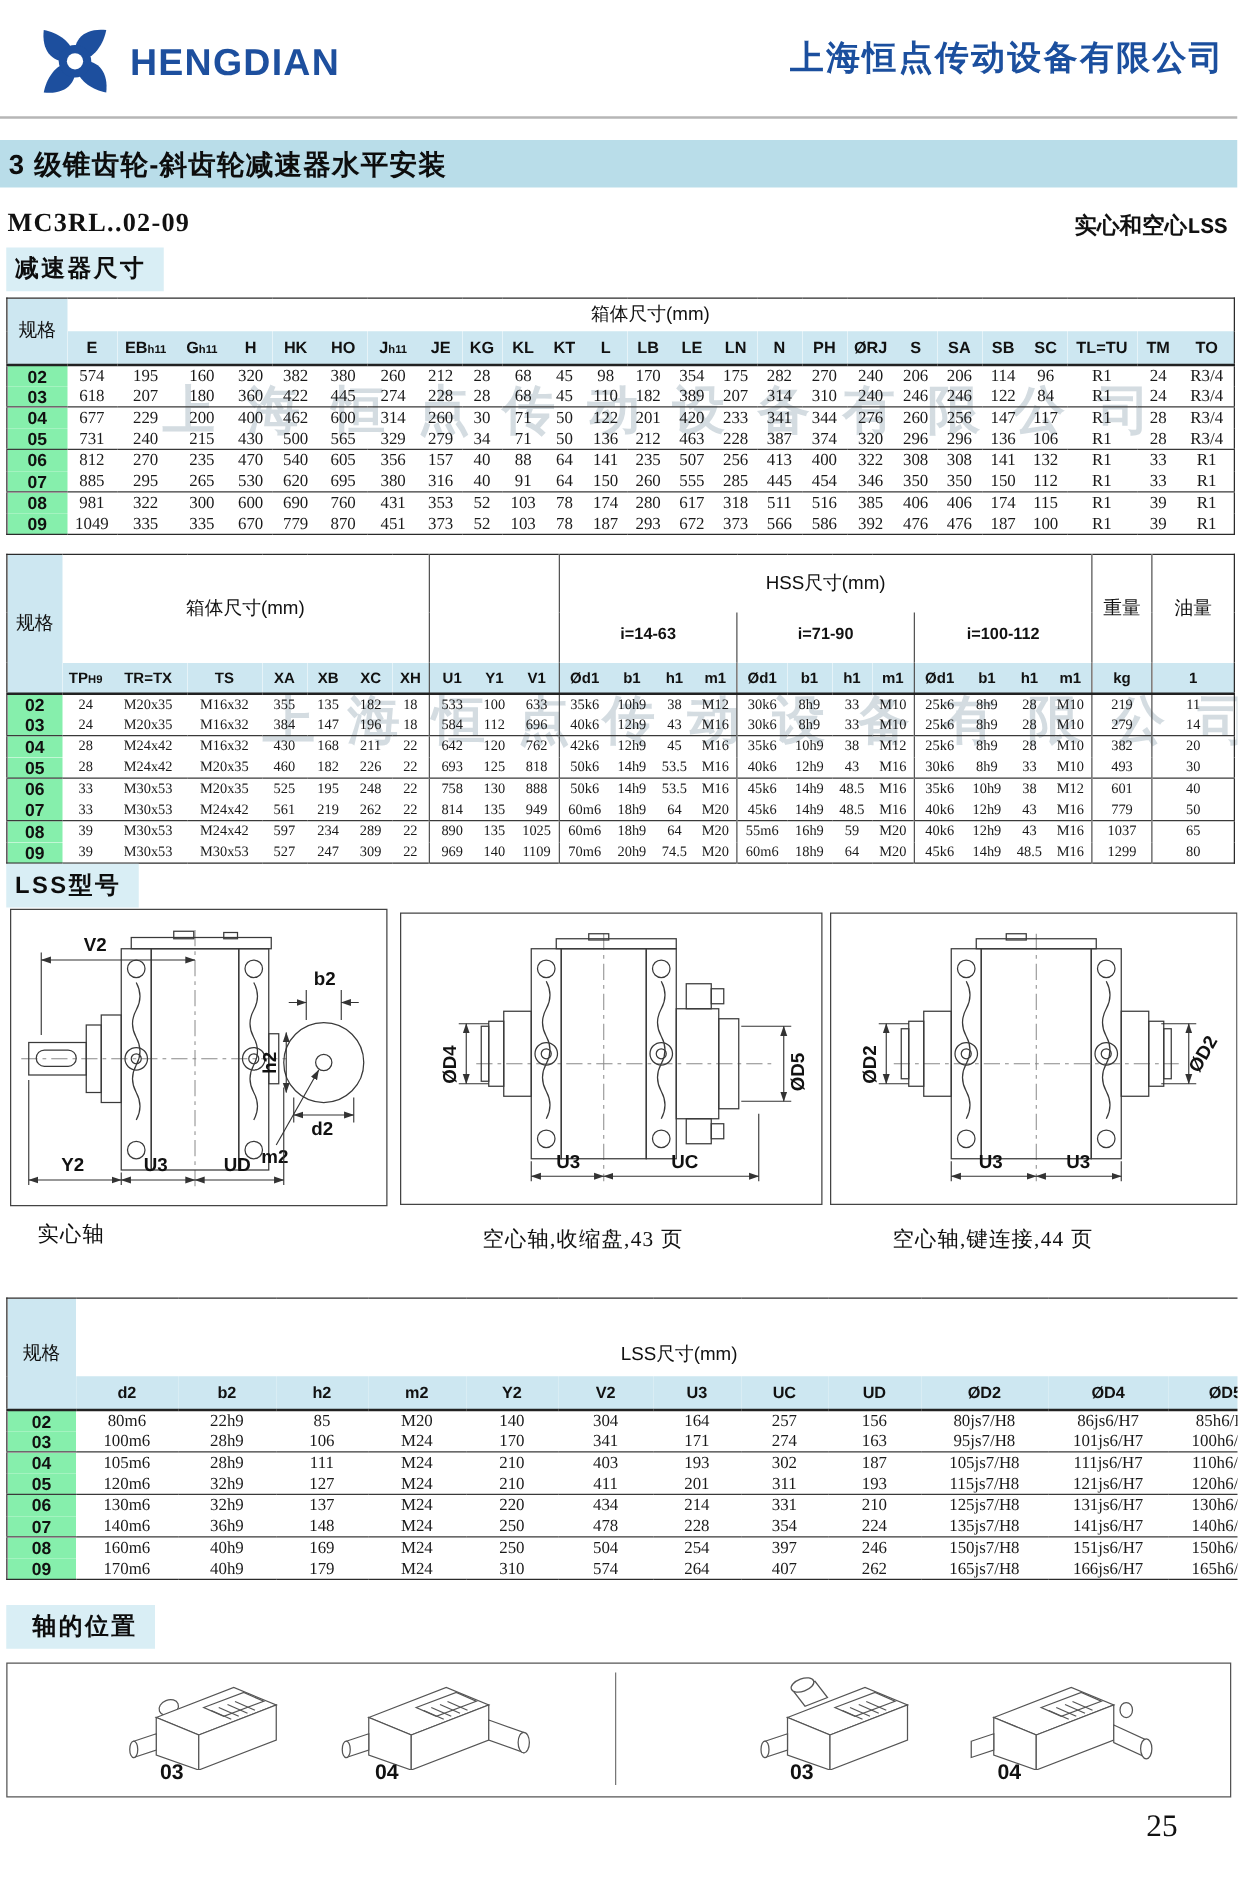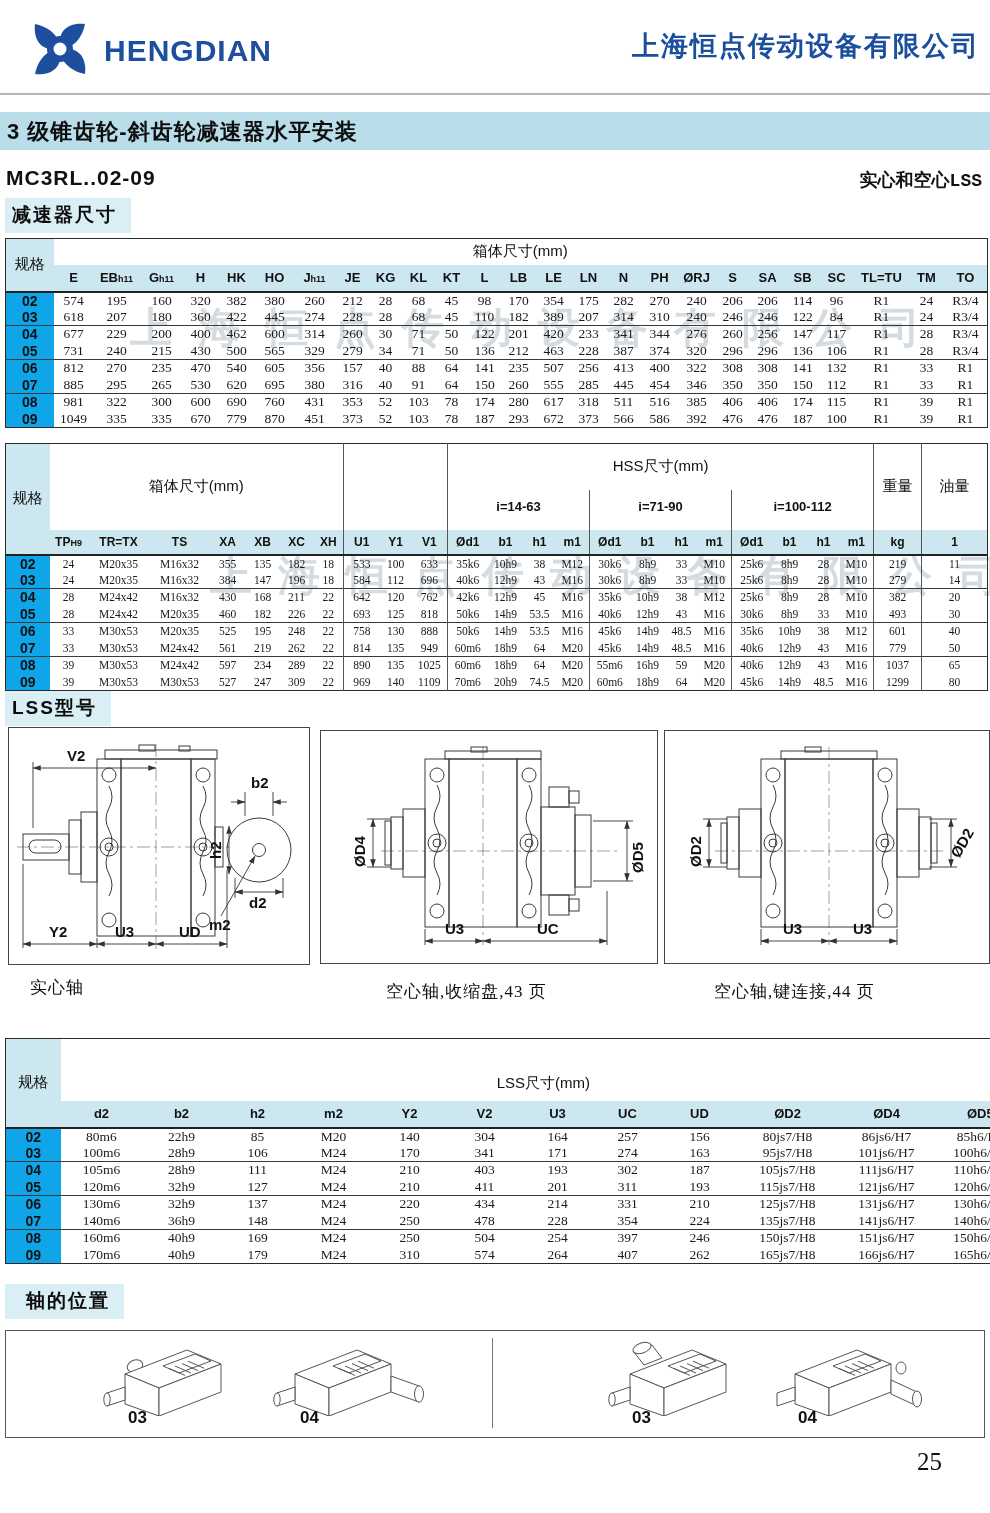--- a/index.html
+++ b/index.html
@@ -12,42 +12,42 @@
   
   .brand-text { position:absolute; left:104px; top:34px; font-size:30px; letter-spacing:1px;
     color:#1d4f9e; font-weight:600; }
   .company { position:absolute; right:10px; top:28px; font-size:27px; font-weight:bold;
     color:#1b4f9e; letter-spacing:2px; }
   .hrule { position:absolute; left:0; top:93px; width:990px; border-top:2px solid #b6b6b6; }
 
   .titlebar { position:absolute; left:0; top:112px; width:990px; height:38px; background:#b9dde9;
     font-size:22px; font-weight:bold; line-height:39px; padding-left:7px; letter-spacing:1px;
     box-sizing:border-box; color:#0d0d0d; }
-  .model { position:absolute; left:6px; top:166px; font-family:Liberation Sans, sans-serif;
+  .model { position:absolute; left:6px; top:166px; font-family:Liberation Serif, serif;
     font-size:21px; font-weight:600; letter-spacing:1px; }
   .model-note { position:absolute; right:8px; top:168px; font-family:"Liberation Mono", monospace;
     font-size:18px; font-weight:600; }
   .sec { position:absolute; background:#d9eef5; font-size:19px; font-weight:bold;
     padding:4px 14px 5px 7px; letter-spacing:2px; color:#0d0d0d; }
 
   
   .wm { position:absolute; font-size:42px; font-weight:bold; color:rgba(160,178,188,.45);
     letter-spacing:26px; white-space:nowrap; pointer-events:none; }
 
   
   .tablewrap { position:absolute; left:5px; width:980px; }
   table.dtable { border-collapse:collapse; width:100%; table-layout:fixed;
     border:1.5px solid #2b2b2b; }
   .dtable th, .dtable td { padding:0; margin:0; text-align:center; vertical-align:middle;
     white-space:nowrap; overflow:hidden; font-weight:normal; }
   .dtable td { font-family:"Liberation Serif", serif; font-size:13.5px; color:#1a1a1a; }
   .dtable thead tr:last-child { border-bottom:2px solid #222; }
   .dtable tbody tr { height:17px; }
   .dtable tbody tr:nth-child(2n):not(:last-child) { border-bottom:1.5px solid #3a3a3a; }
-  .dtable tbody th.spec { background:#0ea5e9; font-family:"Liberation Sans",sans-serif;
+  .dtable tbody th.spec { background:#86efac; font-family:"Liberation Sans",sans-serif;
     font-size:14px; font-weight:bold;margin-top:48px; }
   .colrow th { background:#cde7f1; font-size:13px; font-weight:600; height:26px; }
   .colrow .hs, th .hs { font-size:9px; font-weight:600; }
   .spec-h { background:#cde7f1; font-weight:bold; font-size:15px; vertical-align:bottom;
     padding-bottom:4px; }
   .grp-head { background:#fff; font-weight:bold; font-size:15px; }
   .vl { border-left:1px solid #555; }
 
   .t1 thead tr:first-child { height:26px; }
   .t2 thead tr:nth-child(1) { height:46px; }

